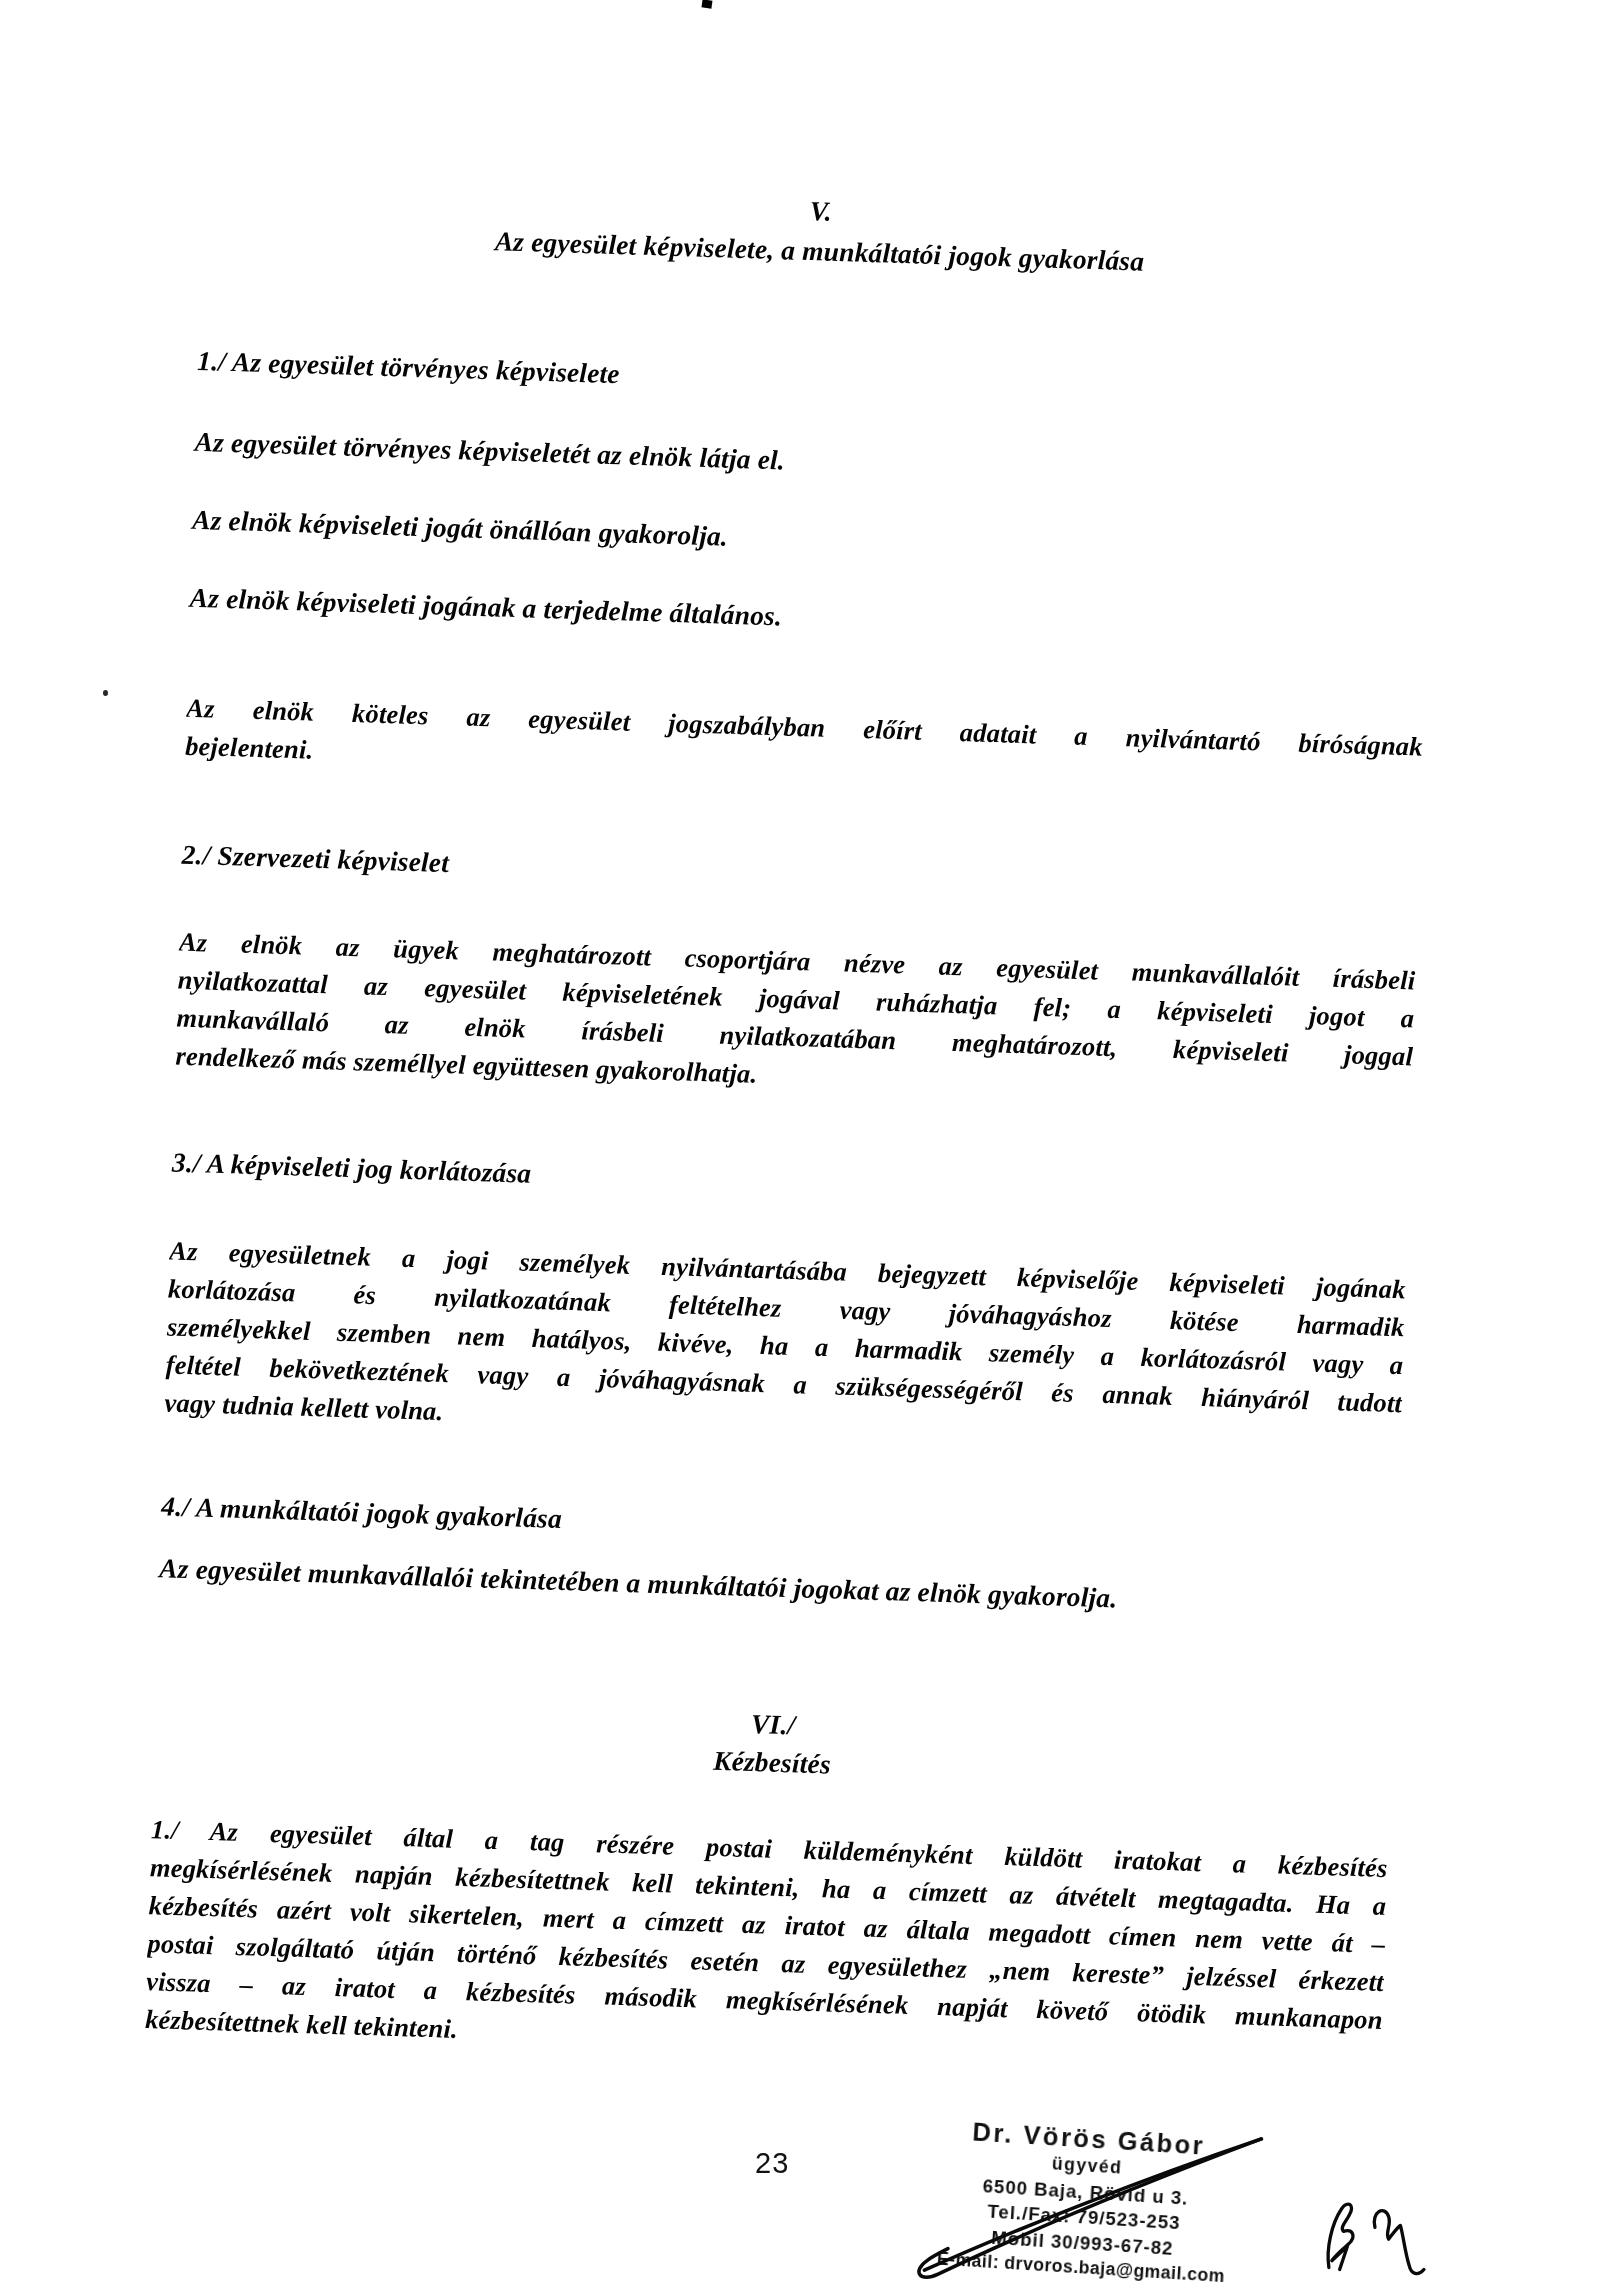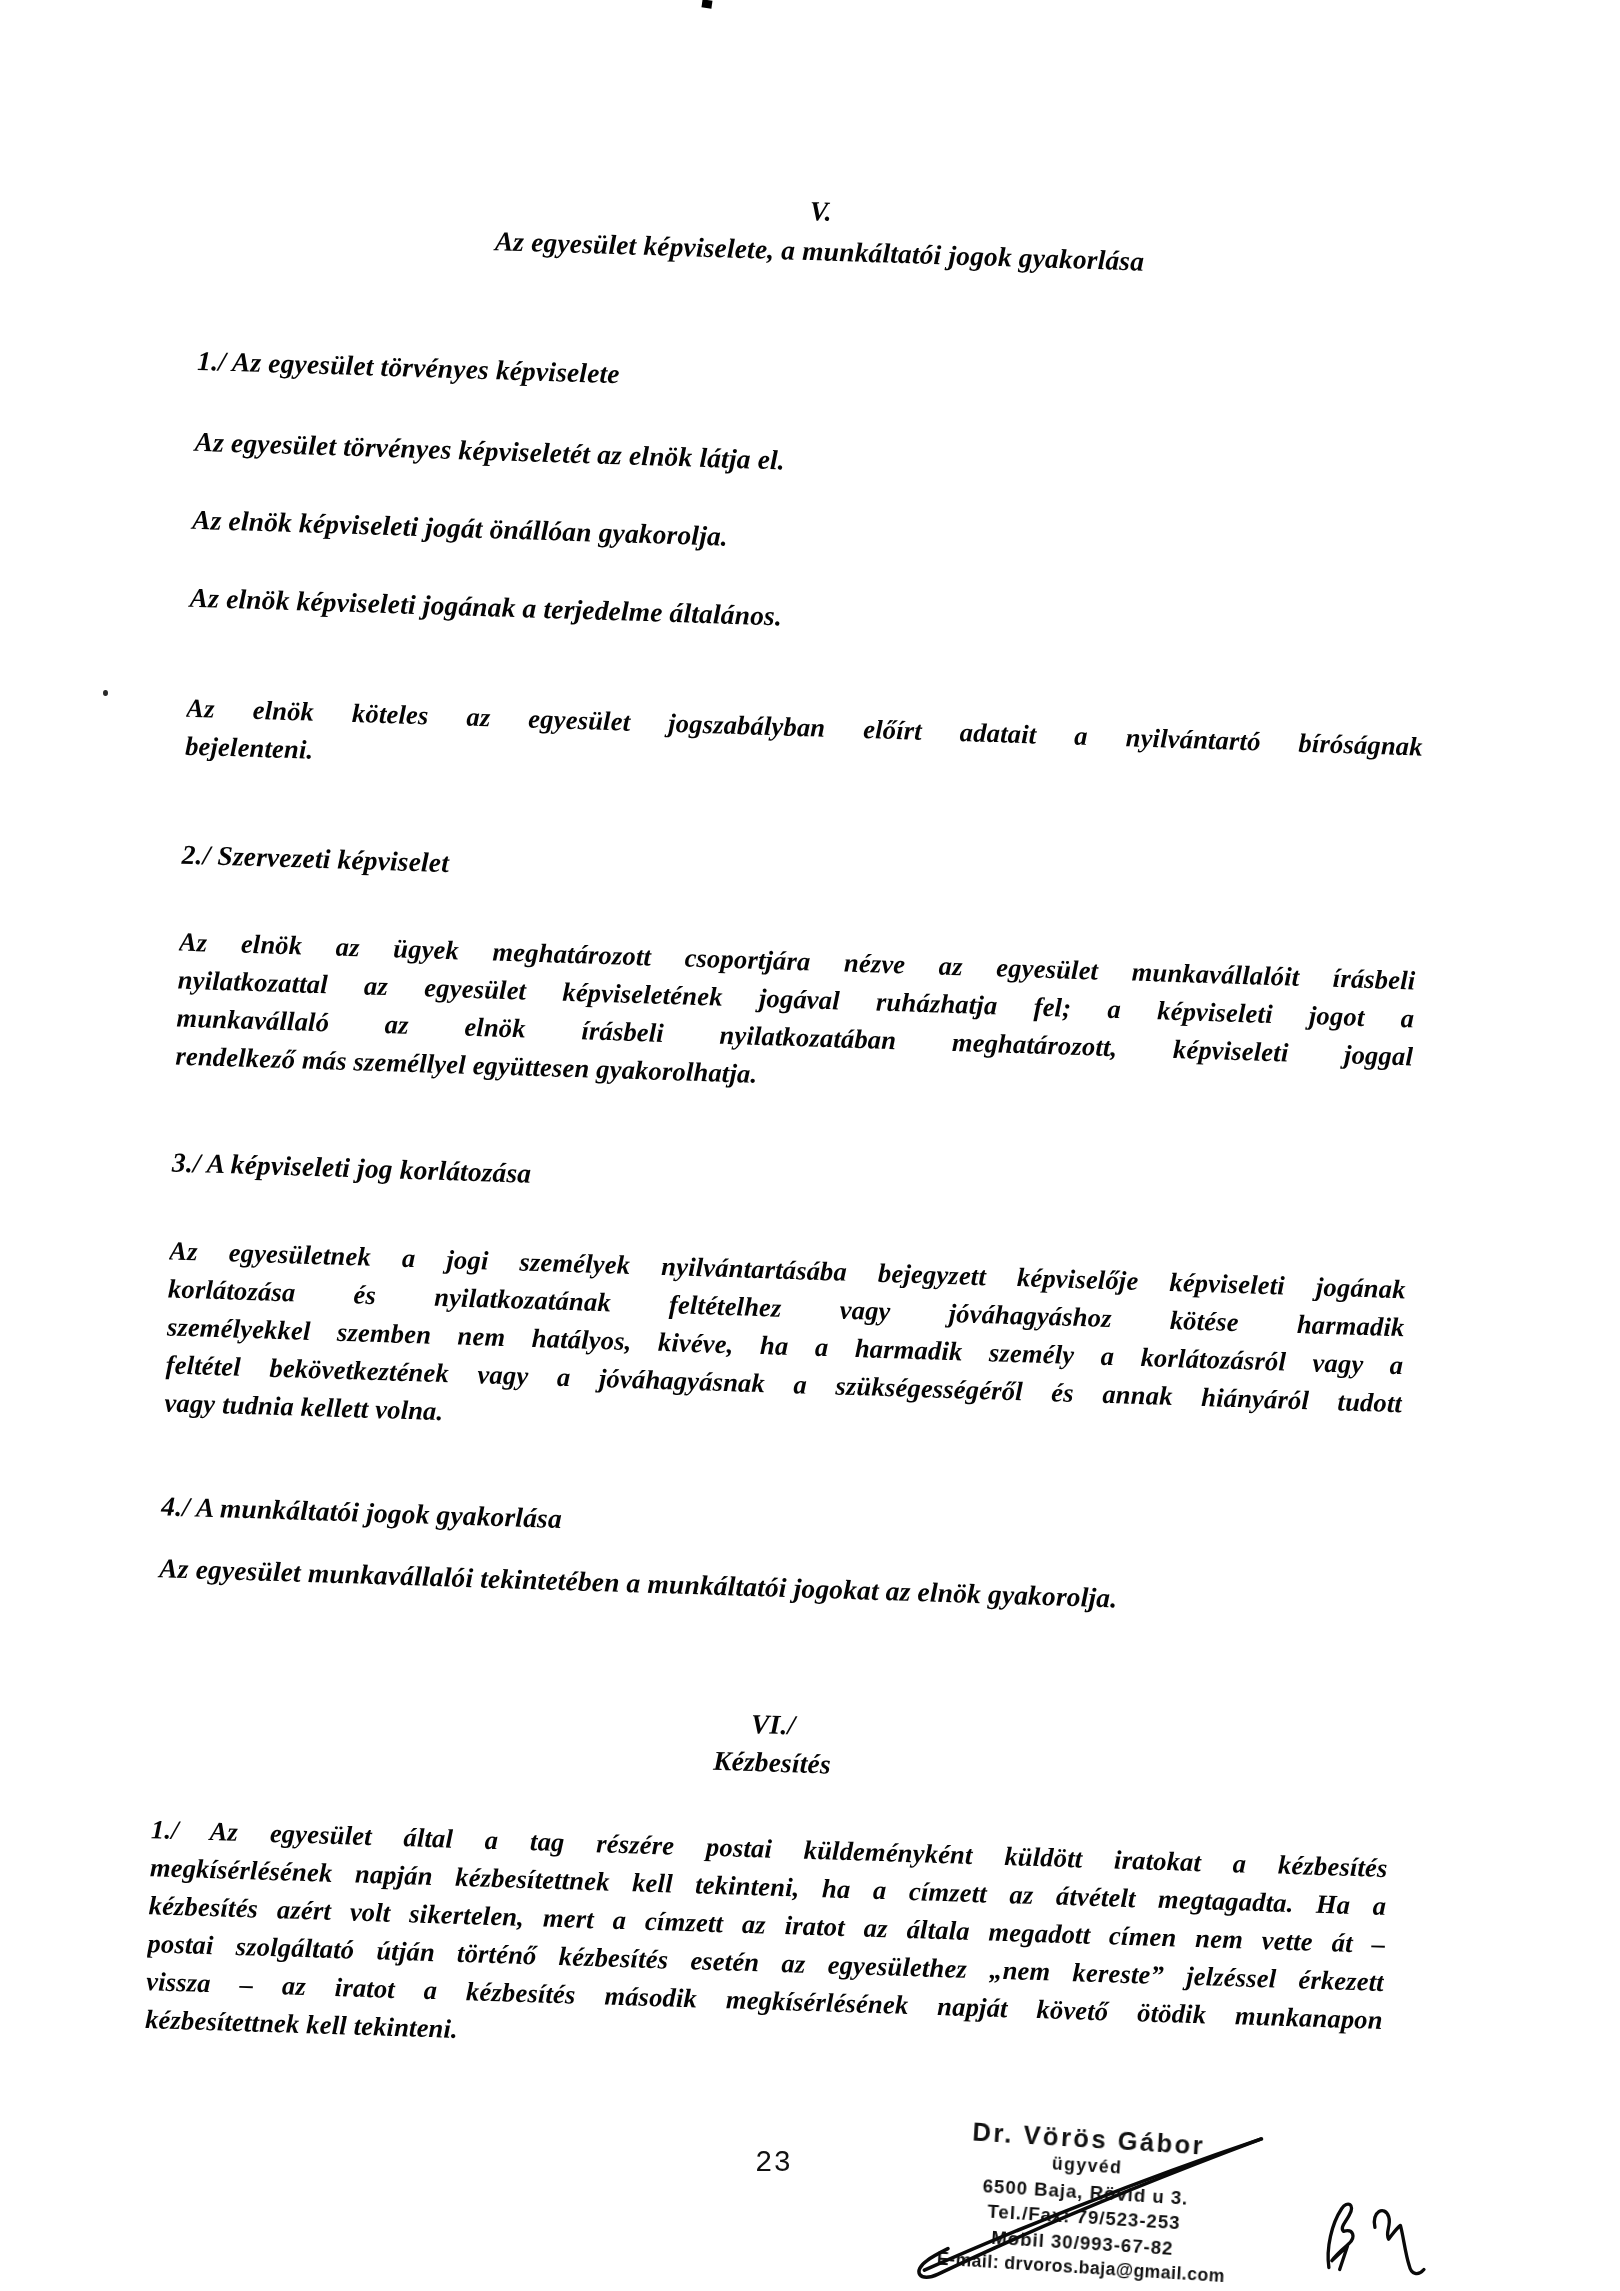--- a/index.html
+++ b/index.html
@@ -42,21 +42,21 @@
   }
   .mt3{margin-top:2.9px;} .mt24{margin-top:23.5px;} .mt41{margin-top:40px;}
   .mt44{margin-top:43px;} .mt49{margin-top:48px;} .mt50{margin-top:49px;}
   .mt51{margin-top:50px;} .mt67{margin-top:66px;} .mt70{margin-top:69px;}
   .mt72{margin-top:71px;} .mt73{margin-top:72px;} .mt93{margin-top:91px;}
   .mt101{margin-top:99px;}
   .vtitle{margin-top:25.5px;}
 
   .page-number{
     position:absolute;left:755px;top:2147px;
-    font-family:Liberation Mono, monospace;
+    font-family:Liberation Sans, sans-serif;
     font-size:29px;color:#111;letter-spacing:1px;
   }
   
   .stamp{
     position:absolute;left:933px;top:2115px;width:314px;
     transform:rotate(3.5deg);transform-origin:top left;
     text-align:center;
     font-family:"Liberation Sans","DejaVu Sans",sans-serif;
     font-weight:700;color:#161616;
     filter:blur(0.5px) contrast(1.7);

